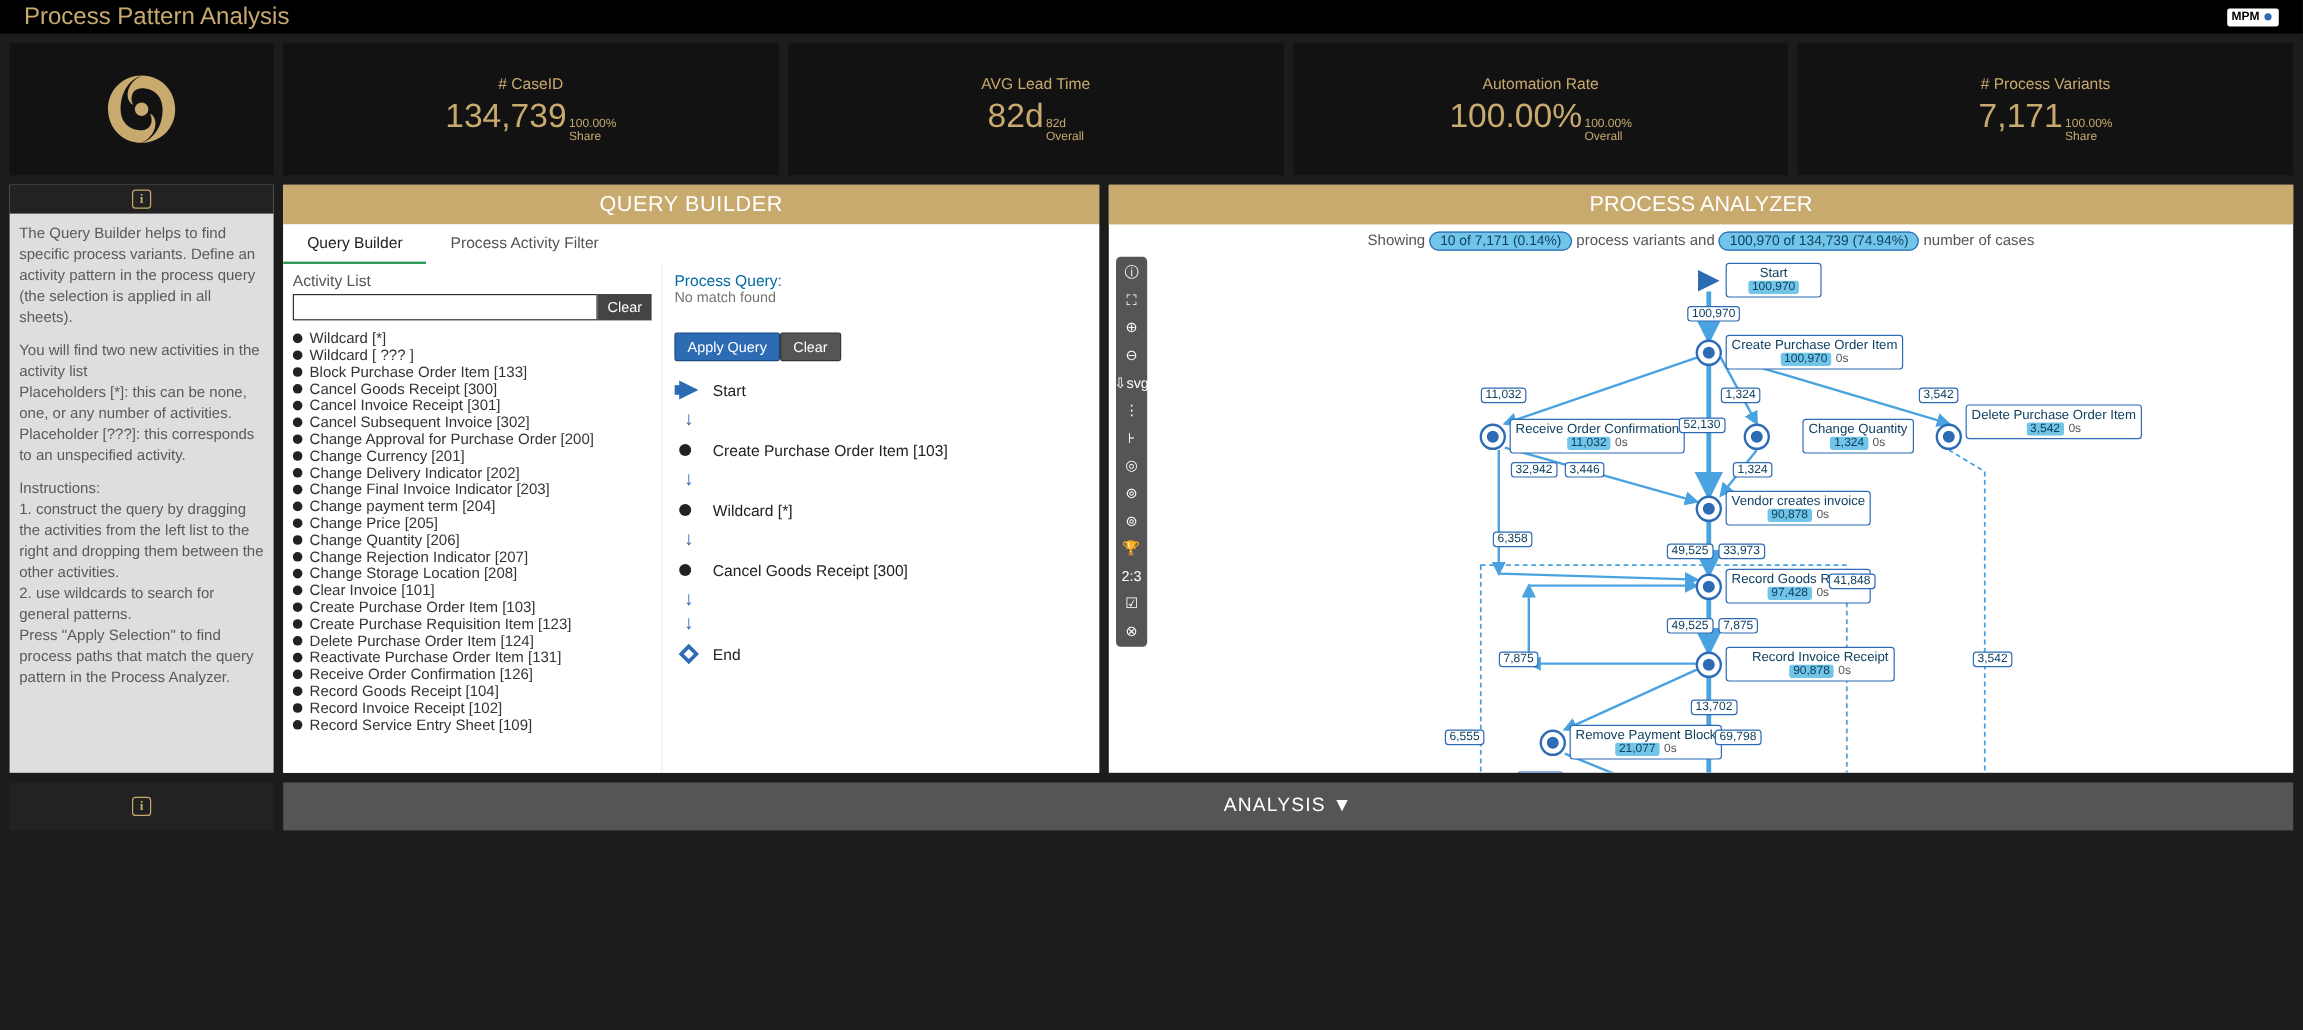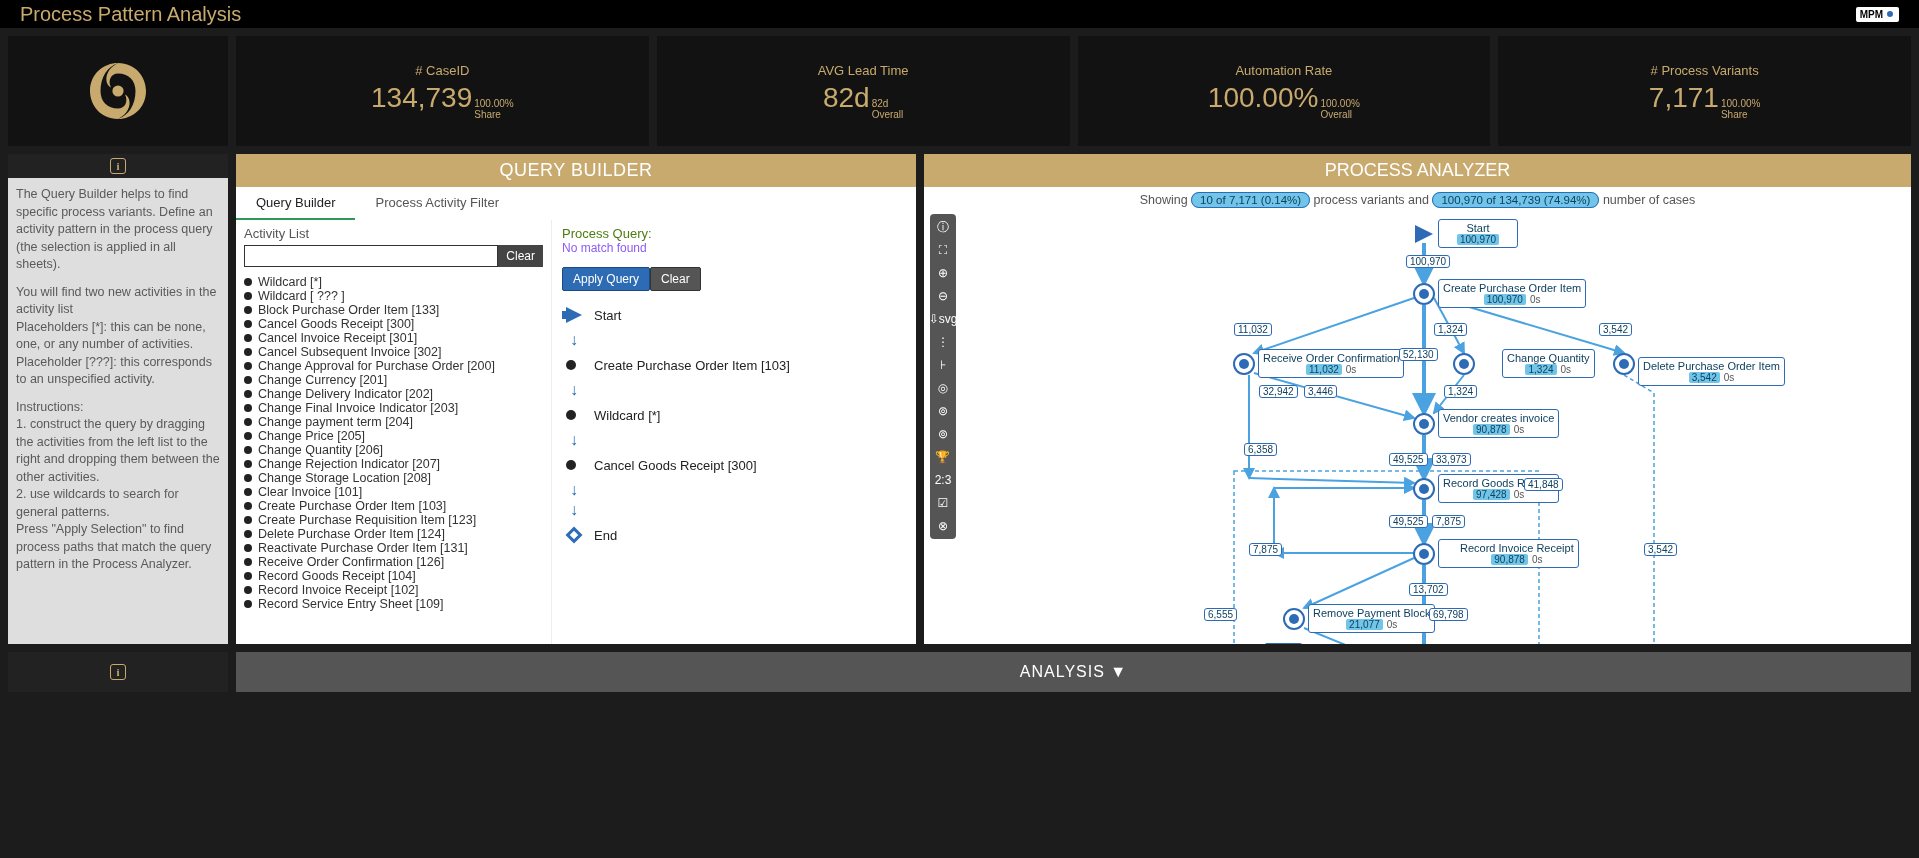--- a/index.html
+++ b/index.html
@@ -34,22 +34,22 @@
 .search-row{display:flex;margin-bottom:8px}
 .search-input{flex:1;border:1px solid #333;padding:3px;font-size:12px;height:22px}
 .btn-clear{background:#444;color:#fff;border:none;padding:0 8px;font-size:12px;cursor:pointer}
 .activity-list{flex:1;overflow-y:auto;overflow-x:auto;padding-right:4px}
 .activity-list::-webkit-scrollbar{width:10px;height:10px}
 .activity-list::-webkit-scrollbar-thumb{background:#bbb;border-radius:2px}
 .activity-list::-webkit-scrollbar-track{background:#eee}
 .activity-item{font-size:12.5px;color:#333;padding:0px 0;white-space:nowrap;display:flex;align-items:center}
 .bullet{width:8px;height:8px;background:#222;border-radius:50%;margin-right:6px;flex-shrink:0}
 .query-col{flex:1;padding:6px 10px;display:flex;flex-direction:column}
-.query-head{font-size:13px;color:#4d7c0f}
-.query-sub{font-size:12px;color:#8b5cf6;margin-bottom:12px}
+.query-head{font-size:13px;color:#0369a1}
+.query-sub{font-size:12px;color:#737373;margin-bottom:22px}
 .query-btns{display:flex;gap:0;margin-bottom:10px}
 .btn-apply{background:#2d6bb5;color:#fff;border:1px solid #1a4a80;padding:4px 10px;font-size:12px;cursor:pointer;border-radius:2px}
 .btn-clear2{background:#555;color:#fff;border:1px solid #333;padding:4px 10px;font-size:12px;cursor:pointer;border-radius:2px}
 .query-flow{display:flex;flex-direction:column;gap:2px}
 .flow-item{display:flex;align-items:center;gap:8px;font-size:13px;color:#222;padding:2px 0}
 .flow-icon{width:24px;height:24px;display:flex;align-items:center;justify-content:center}
 .flow-arrow{color:#2d6bb5;font-size:16px;margin-left:8px}
 .right-box-inner{grid-column:3;grid-row:2;background:#fff;display:flex;flex-direction:column;position:relative}
 .analyzer-title{background:#c8aa6e;color:#fff;text-align:center;font-size:18px;padding:6px}
 .showing-row{font-size:12.5px;color:#555;text-align:center;padding:6px}
@@ -387,21 +387,21 @@
         <div class="node" style="left: 554px; top: 136px; margin-left: 24px;">
           <div class="node-title">Change Quantity</div>
           <div class="node-stats">
             <span class="stat-blue">1,324</span>
             <span class="stat-time">0s</span>
           </div>
         </div>
         <div class="node-ring" style="left: 689px; top: 140px;">
           <div class="node-ring-inner"></div>
         </div>
-        <div class="node" style="left: 714px; top: 144px;">
+        <div class="node" style="left: 714px; top: 124px;">
           <div class="node-title">Delete Purchase Order Item</div>
           <div class="node-stats">
             <span class="stat-blue">3,542</span>
             <span class="stat-time">0s</span>
           </div>
         </div>
         <div class="node-ring" style="left: 489px; top: 200px;">
           <div class="node-ring-inner"></div>
         </div>
         <div class="node" style="left: 514px; top: 196px;">

